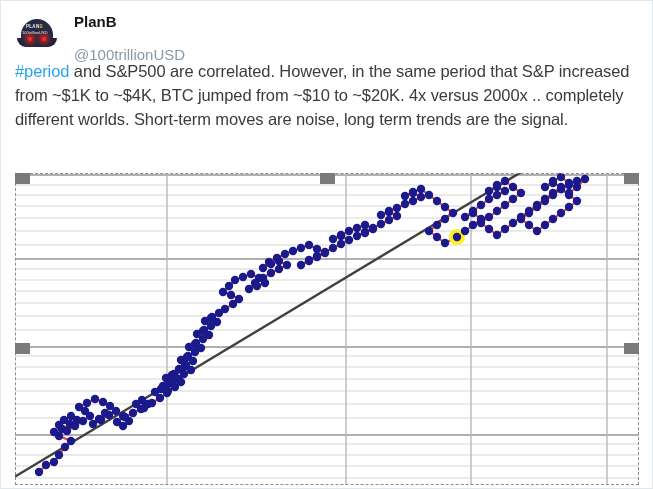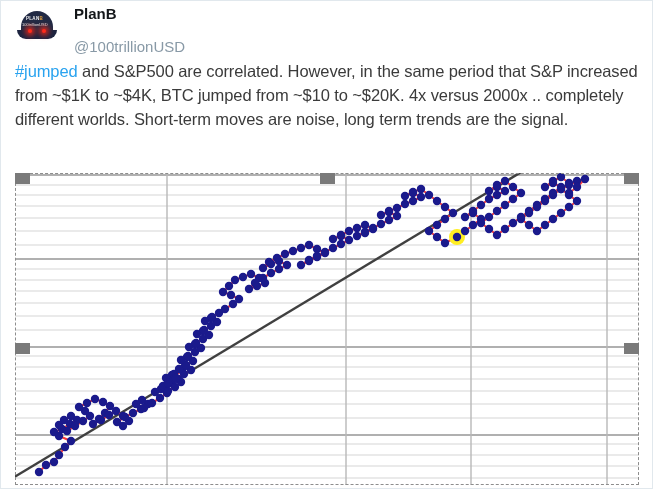--- a/index.html
+++ b/index.html
@@ -16,21 +16,21 @@
     width: 653px; height: 489px;
     box-sizing: border-box;
     border: 1px solid #e1e8ed;
     background: #ffffff;
     position: relative;
   }
   
   .tweet-header {
     display: flex;
     align-items: flex-start;
-    padding: 2px 0 0 11px;
+    padding: 10px 0 0 11px;
     height: 52px;
     box-sizing: border-box;
   }
   .avatar {
     width: 50px; height: 50px;
     border-radius: 4px;
     position: relative;
     overflow: hidden;
     background: #ffffff;
     flex: 0 0 auto;
@@ -153,21 +153,21 @@
         <div class="led r"></div>
       </div>
     </div>
 
     <div class="names">
       <div class="display-name">PlanB</div>
       <div class="handle">@100trillionUSD</div>
     </div>
   </div>
 
-  <div class="tweet-text"><span class="hashtag">#jumped</span><span> and S&amp;P500 are correlated. However, in the same period that S&amp;P increased from ~$1K to ~$4K, BTC jumped from ~$10 to ~$20K. 4x versus 2000x .. completely different worlds. Short-term moves are noise, long term trends are the signal.</span></div>
+  <div class="tweet-text"><span class="hashtag">#period</span><span> and S&amp;P500 are correlated. However, in the same period that S&amp;P increased from ~$1K to ~$4K, BTC jumped from ~$10 to ~$20K. 4x versus 2000x .. completely different worlds. Short-term moves are noise, long term trends are the signal.</span></div>
 
   <div class="chart-wrap">
     <div class="chart-plot">
       <svg class="chart-svg" id="chart-svg" width="624" height="312">
           <line x1="0" y1="12" x2="624" y2="12" stroke="#e3e3e3" stroke-width="1.6"></line>
           <line x1="0" y1="22" x2="624" y2="22" stroke="#e3e3e3" stroke-width="1.6"></line>
           <line x1="0" y1="33" x2="624" y2="33" stroke="#e3e3e3" stroke-width="1.6"></line>
           <line x1="0" y1="45" x2="624" y2="45" stroke="#e3e3e3" stroke-width="1.6"></line>
           <line x1="0" y1="58" x2="624" y2="58" stroke="#e3e3e3" stroke-width="1.6"></line>
           <line x1="0" y1="72" x2="624" y2="72" stroke="#e3e3e3" stroke-width="1.6"></line>

